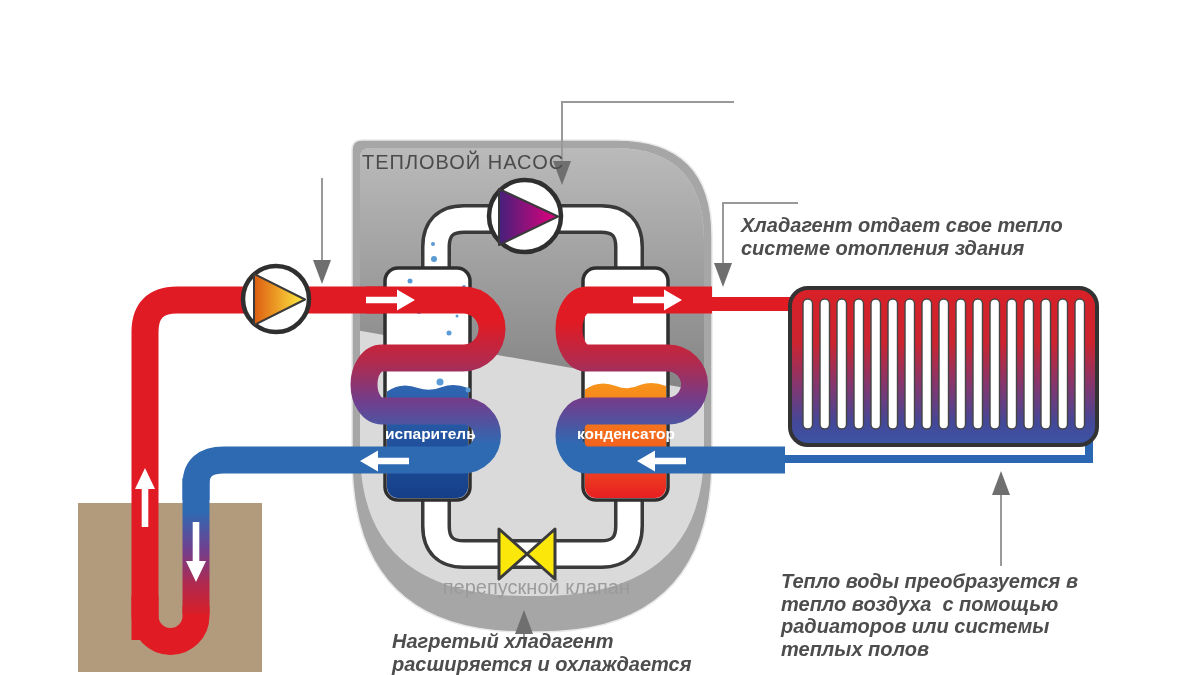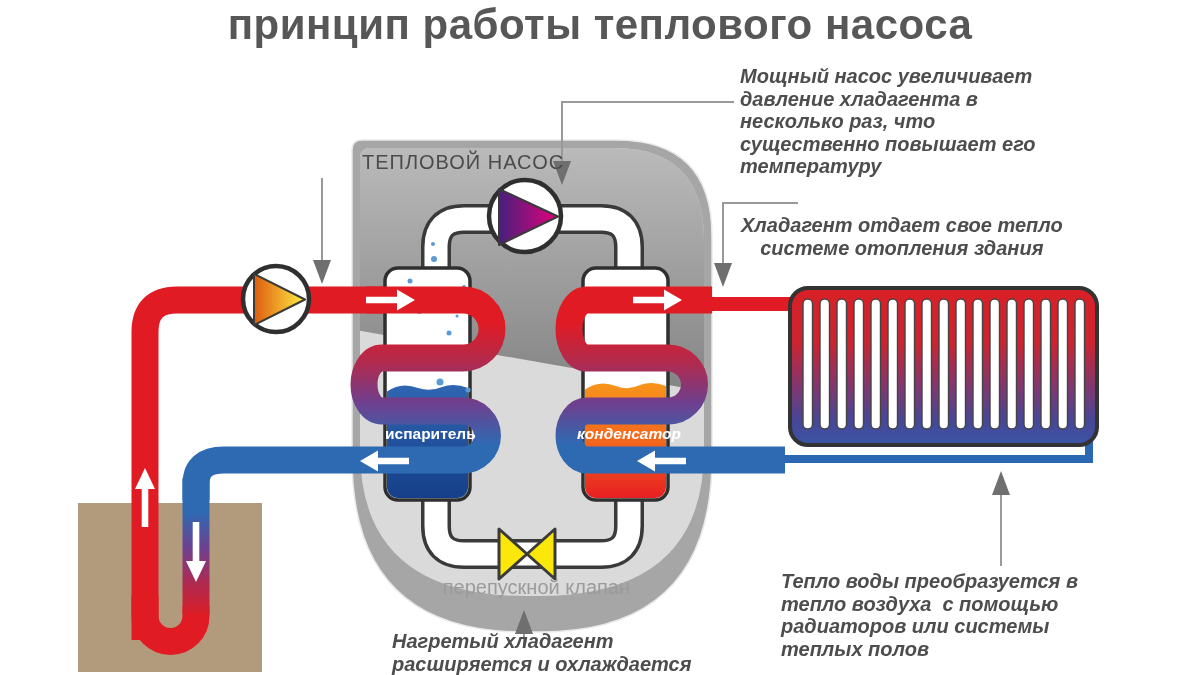--- a/index.html
+++ b/index.html
@@ -5,27 +5,27 @@
   html,body{margin:0;padding:0;background:#ffffff;}
   #stage{position:relative;width:1200px;height:675px;background:#ffffff;overflow:hidden;
          font-family:"Liberation Sans",sans-serif;}
   #stage svg{position:absolute;left:0;top:0;}
   .txt{position:absolute;color:#4d4d4d;}
   .title{left:0;top:1px;width:1200px;text-align:center;font-weight:700;font-size:42px;
          letter-spacing:0.5px;color:#575757;}
   .note{font-style:italic;font-weight:700;font-size:20px;line-height:22.6px;white-space:pre;color:#4d4d4d;}
   .n-antifreeze{left:62px;top:63px;}
   .n-compressor{left:740px;top:65px;}
-  .n-heat{left:741px;top:214px;text-align:center;}
+  .n-heat{left:741px;top:214px;}
   .n-radiators{left:781px;top:570px;}
   .n-expansion{left:392px;top:630px;}
   .unit-label{left:362px;top:151px;font-weight:400;font-size:20px;letter-spacing:1px;color:#4b4b4b;}
   .tank-label{font-weight:600;font-size:15.5px;color:#ffffff;text-align:center;}
   .evap-label{left:385px;top:425px;width:73px;}
-  .cond-label{left:577px;top:425px;width:97px;font-style:italic;}
+  .cond-label{left:577px;top:425px;width:97px;}
   .valve-label{left:430px;top:576px;width:200px;text-align:right;font-size:20px;color:#9b9b9b;}
 </style>
 </head>
 <body>
 
 <div id="stage">
 
 <svg width="1200" height="675" viewBox="0 0 1200 675">
   <defs>
     <linearGradient id="g-evap-coil" gradientUnits="userSpaceOnUse" x1="0" y1="288" x2="0" y2="462">
@@ -202,26 +202,20 @@
   </g>
   <g fill="#6f6f6f">
     <path d="M 313 260 H 331 L 322 284 Z"></path>
     <path d="M 553 161 H 571 L 562 185 Z"></path>
     <path d="M 714 263 H 732 L 723 287 Z"></path>
     <path d="M 992 495 H 1010 L 1001 471 Z"></path>
     <path d="M 515 634 H 533 L 524 610 Z"></path>
   </g>
 </svg>
 
-<div class="txt title">принцип работы теплового насоса</div>
-<div class="txt note n-compressor">Мощный насос увеличивает
-давление хладагента в
-несколько раз, что
-существенно повышает его
-температуру</div>
 <div class="txt note n-heat">Хладагент отдает свое тепло
 системе отопления здания</div>
 <div class="txt note n-expansion">Нагретый хладагент
 расширяется и охлаждается</div>
 <div class="txt note n-radiators">Тепло воды преобразуется в
 тепло воздуха  с помощью
 радиаторов или системы
 теплых полов</div>
 <div class="txt unit-label">ТЕПЛОВОЙ  НАСОС</div>
 <div class="txt tank-label evap-label">испаритель</div>

